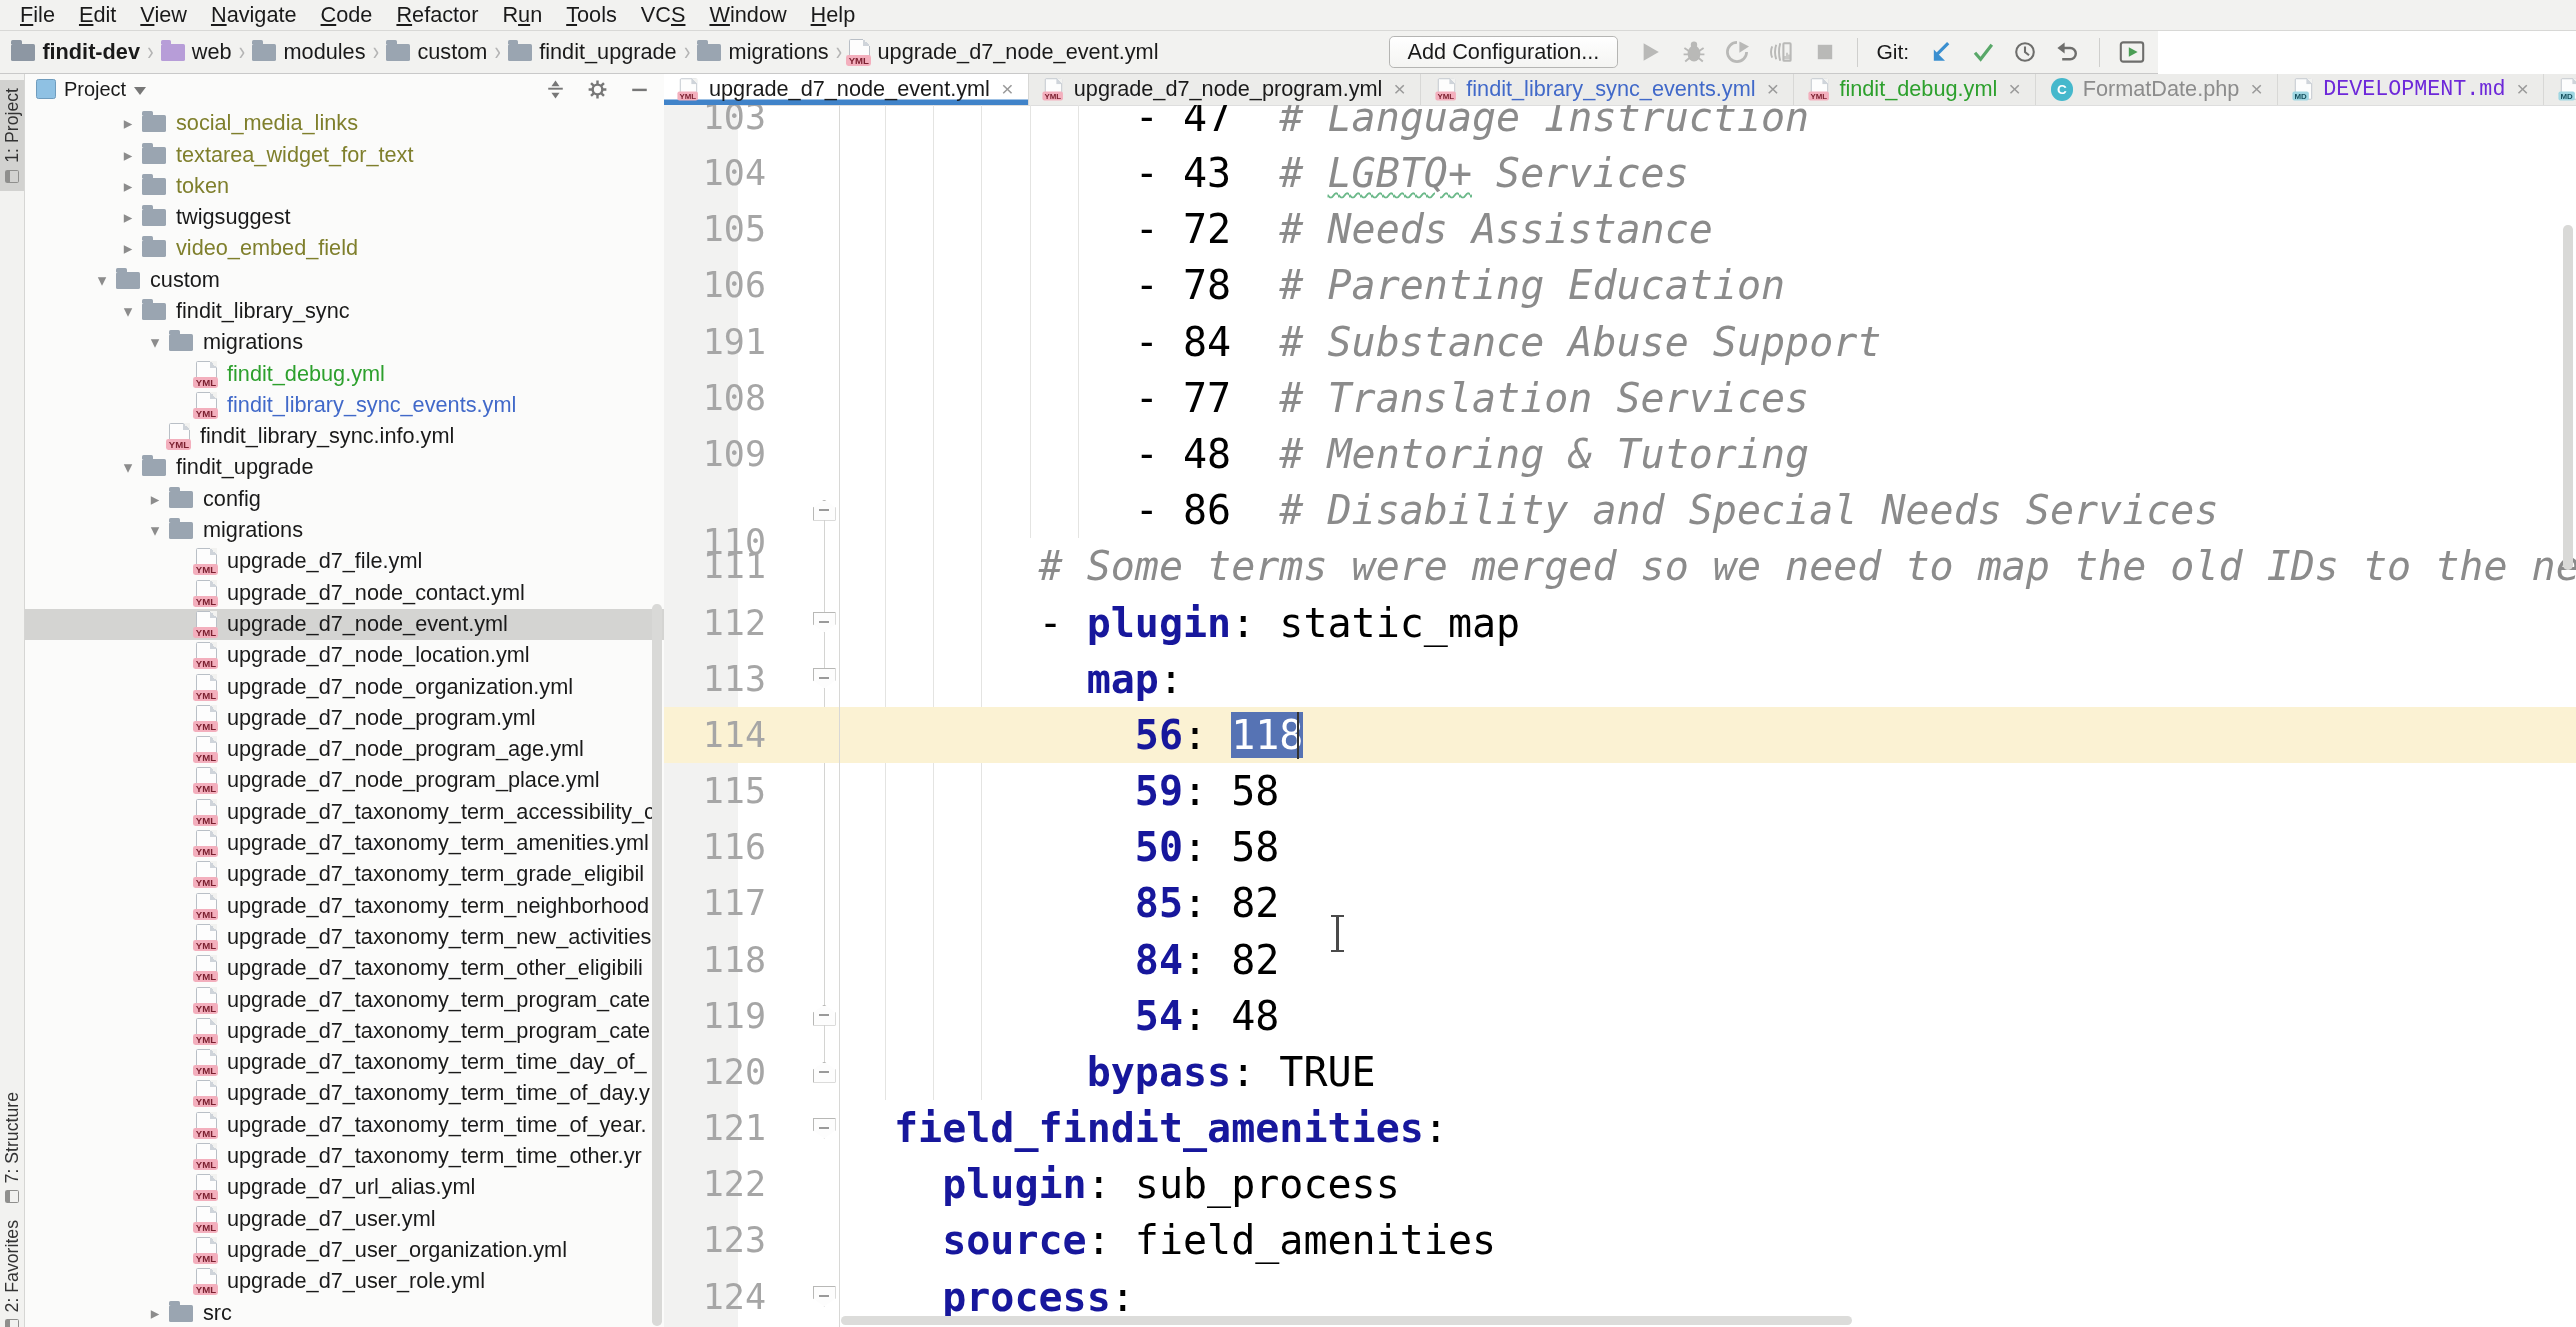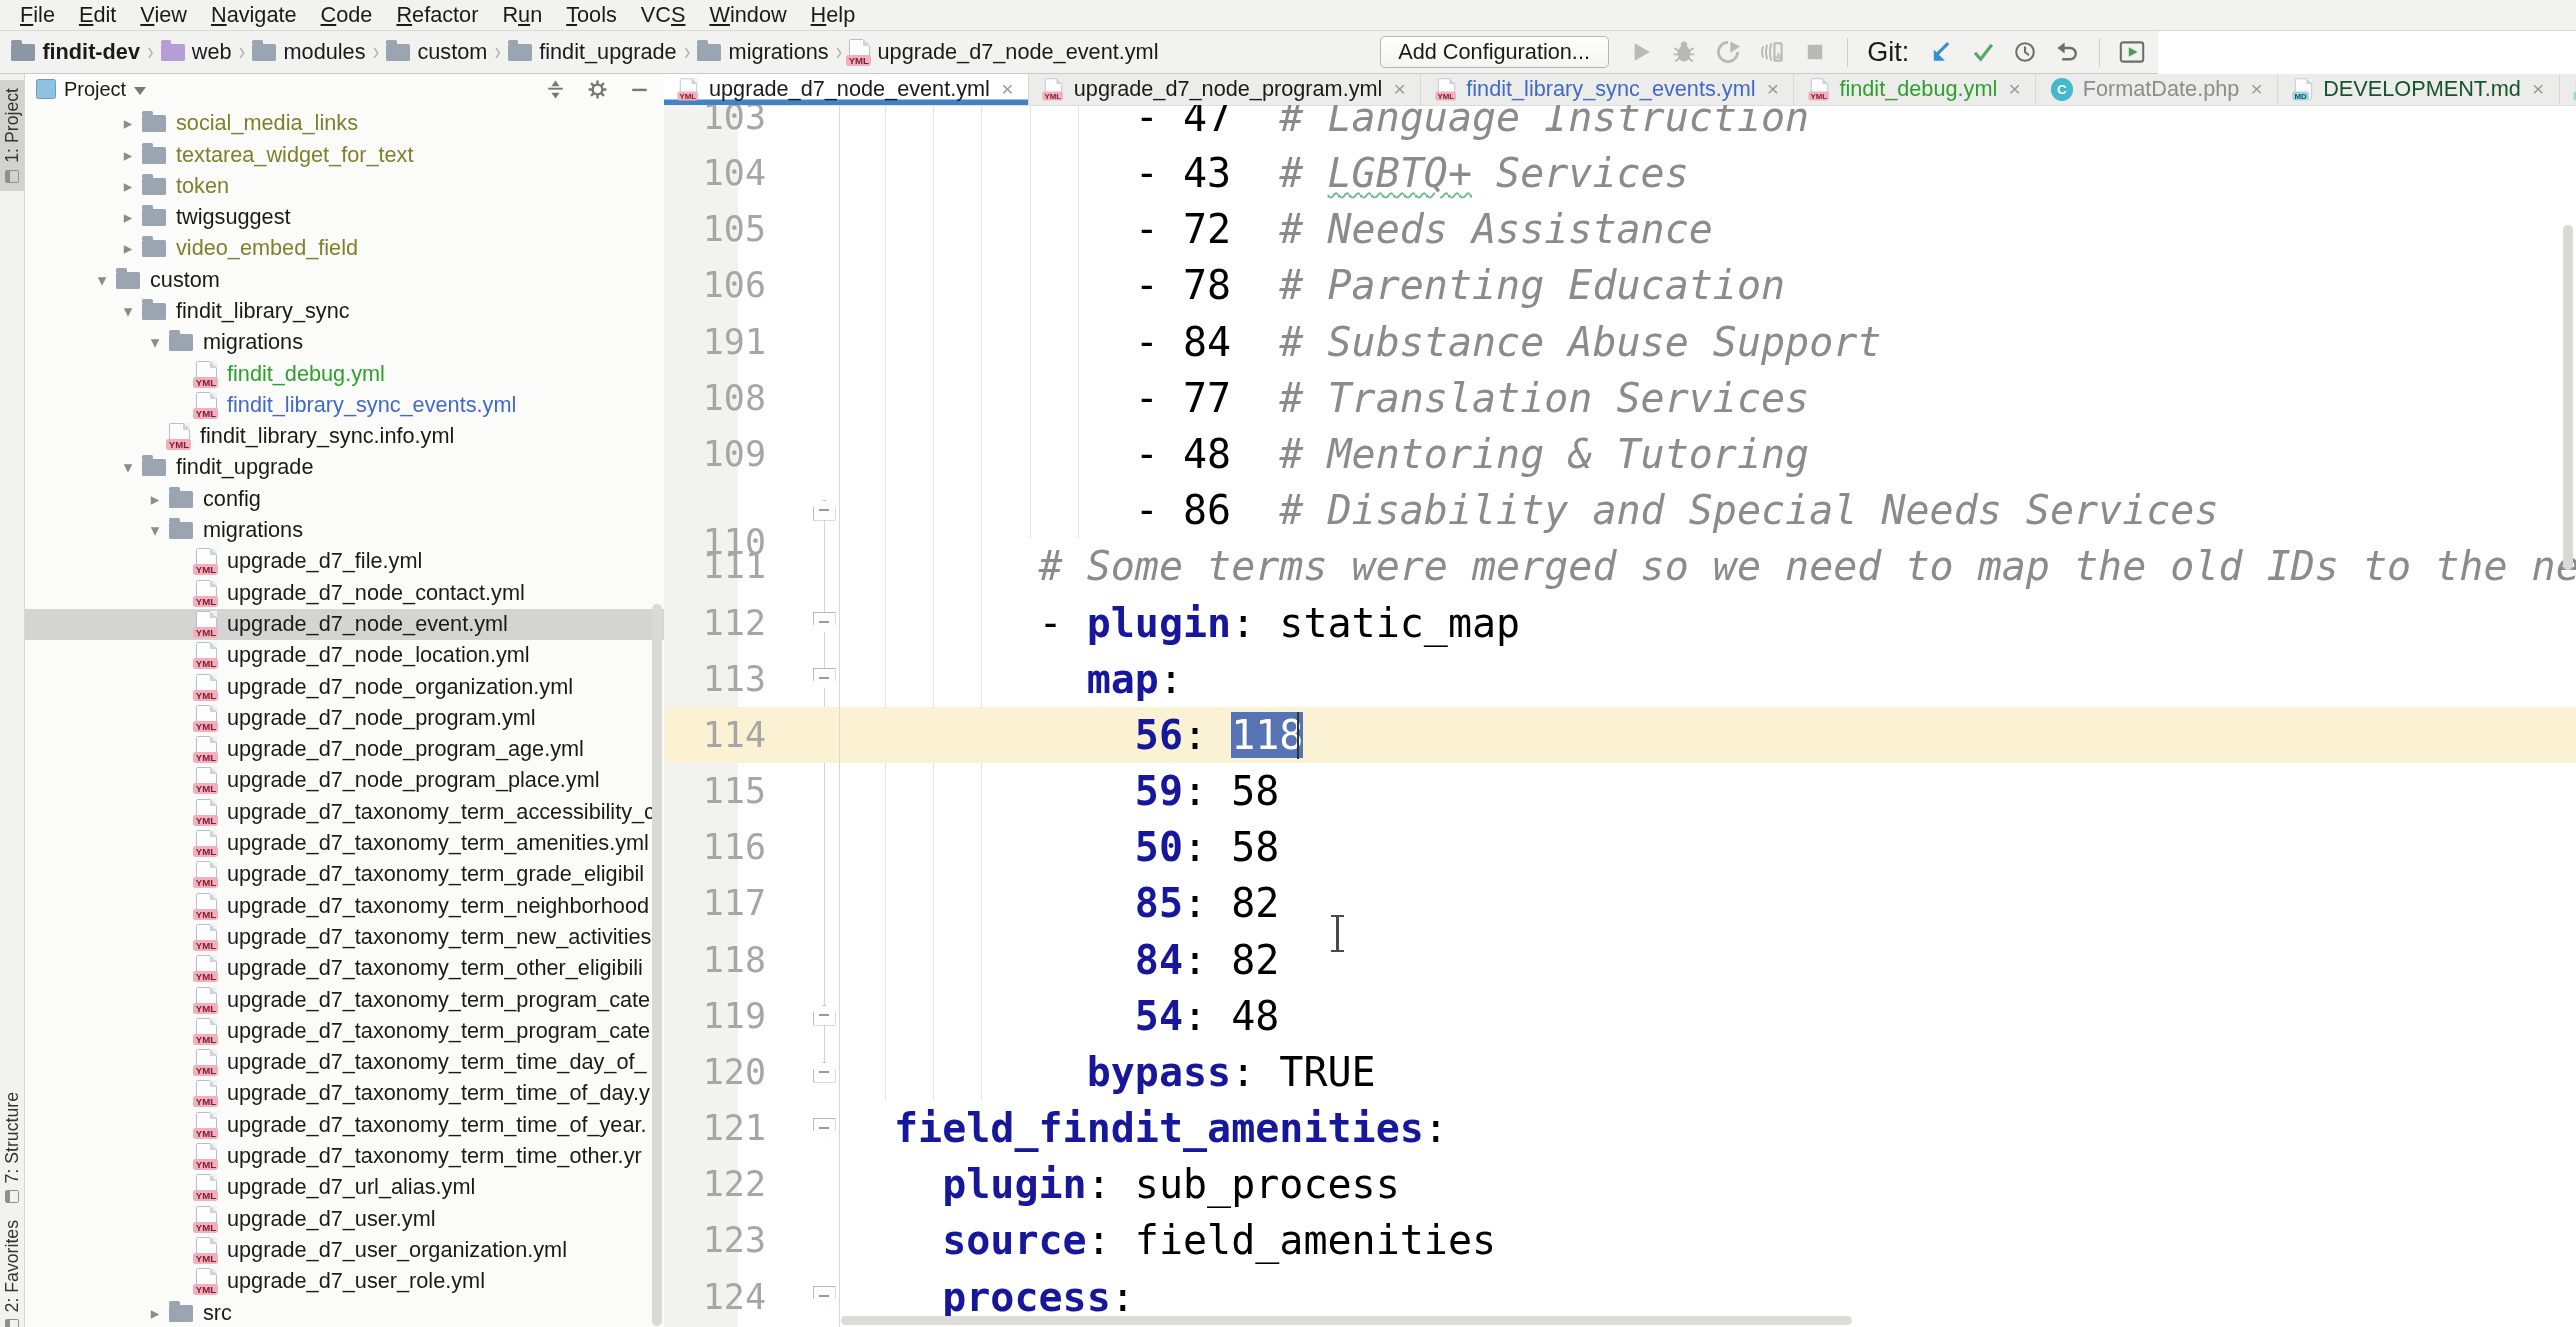--- a/index.html
+++ b/index.html
@@ -27,21 +27,21 @@
               padding:0 2.4px;border-radius:2.4px;letter-spacing:0;}
   .badge-yml{background:#f3afbd;color:#7c2030;}
   .badge-md{background:#9fd6e2;color:#16515e;}
   .php-ic{width:22.5px;height:22.5px;border-radius:50%;background:#45b8cc;color:#fff;font-size:13.6px;
           font-weight:bold;display:inline-flex;align-items:center;justify-content:center;flex:none;}
   #nav-right{margin-left:auto;display:flex;align-items:center;gap:19px;}
   #add-config{height:32px;border:0.8px solid #b5b5b3;border-radius:4.8px;background:linear-gradient(#ffffff,#f4f4f2);
               font-size:21.7px;padding:0 17.7px;display:flex;align-items:center;color:#1a1a1a;}
   .tb-sep{width:0.8px;height:29px;background:#cfcfcd;}
   .tb-ic{width:26px;height:26px;display:inline-flex;align-items:center;justify-content:center;}
-  #git-label{font-size:27px;}
+  #git-label{font-size:21px;}
   
   #twbar{position:absolute;left:0;top:74px;width:24px;height:1253px;background:#f2f2f0;
          border-right:0.8px solid #d6d6d4;}
   .tw-btn{position:absolute;left:0;width:24px;display:flex;flex-direction:column;align-items:center;
           gap:6.4px;padding:8px 0;box-sizing:border-box;}
   .tw-btn.active{background:#d2d2d0;}
   .tw-label{writing-mode:vertical-lr;transform:rotate(180deg);font-size:17.7px;color:#333;white-space:nowrap;}
   .tw-ic{width:14.4px;height:13px;border:1.6px solid #8f8f8d;border-radius:1.6px;box-sizing:border-box;
          background:linear-gradient(90deg,#8f8f8d 4px,transparent 4px);flex:none;}
   
@@ -679,21 +679,21 @@
         </div>
         <div class="etab">
           <span class="php-ic">C</span>
           <span style="color: rgb(140, 140, 140);">FormatDate.php</span>
           <span class="tab-close">×</span>
         </div>
         <div class="etab">
           <span class="file-ic">
             <span class="file-badge badge-md">MD</span>
           </span>
-          <span style="color: #14532d;">DEVELOPMENT.md</span>
+          <span style="color: #6d28d9; font-family: Liberation Mono, monospace;">DEVELOPMENT.md</span>
           <span class="tab-close">×</span>
         </div>
         <div class="etab">
           <span class="file-ic">
             <span class="file-badge badge-md">MD</span>
           </span>
         </div>
       </div>
     <div id="code-area">
       <div id="gutter-bg"></div>

